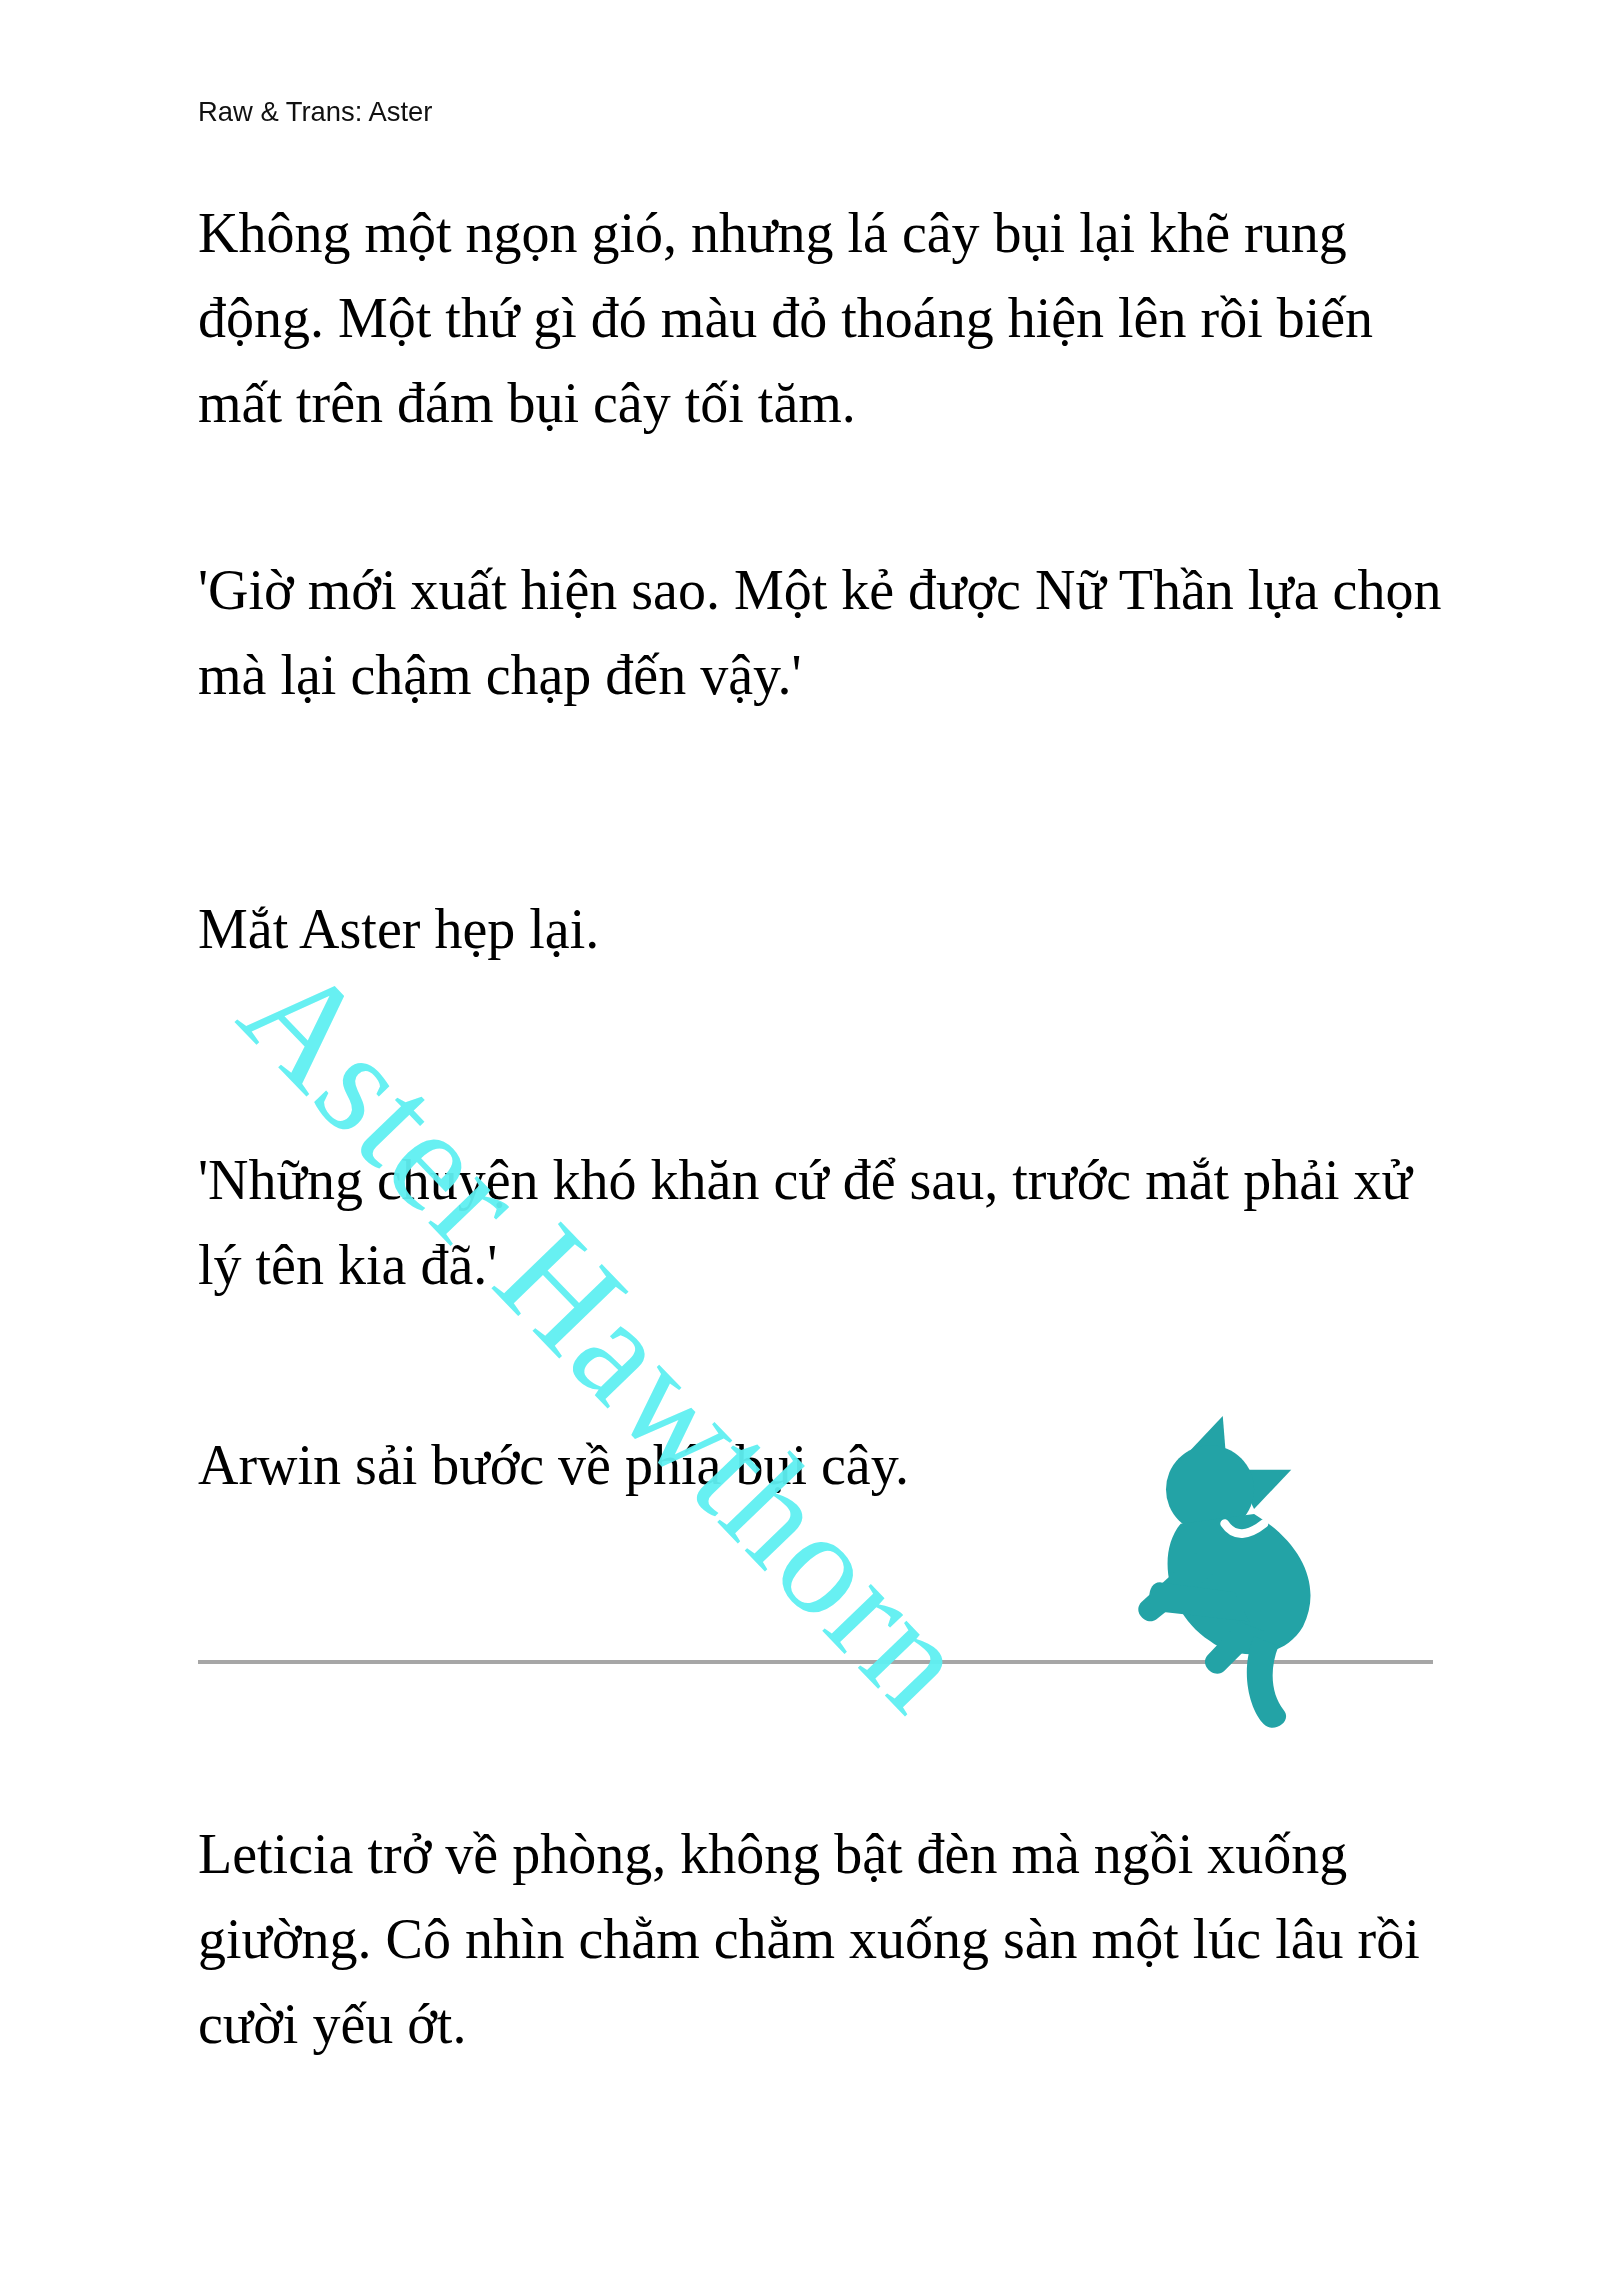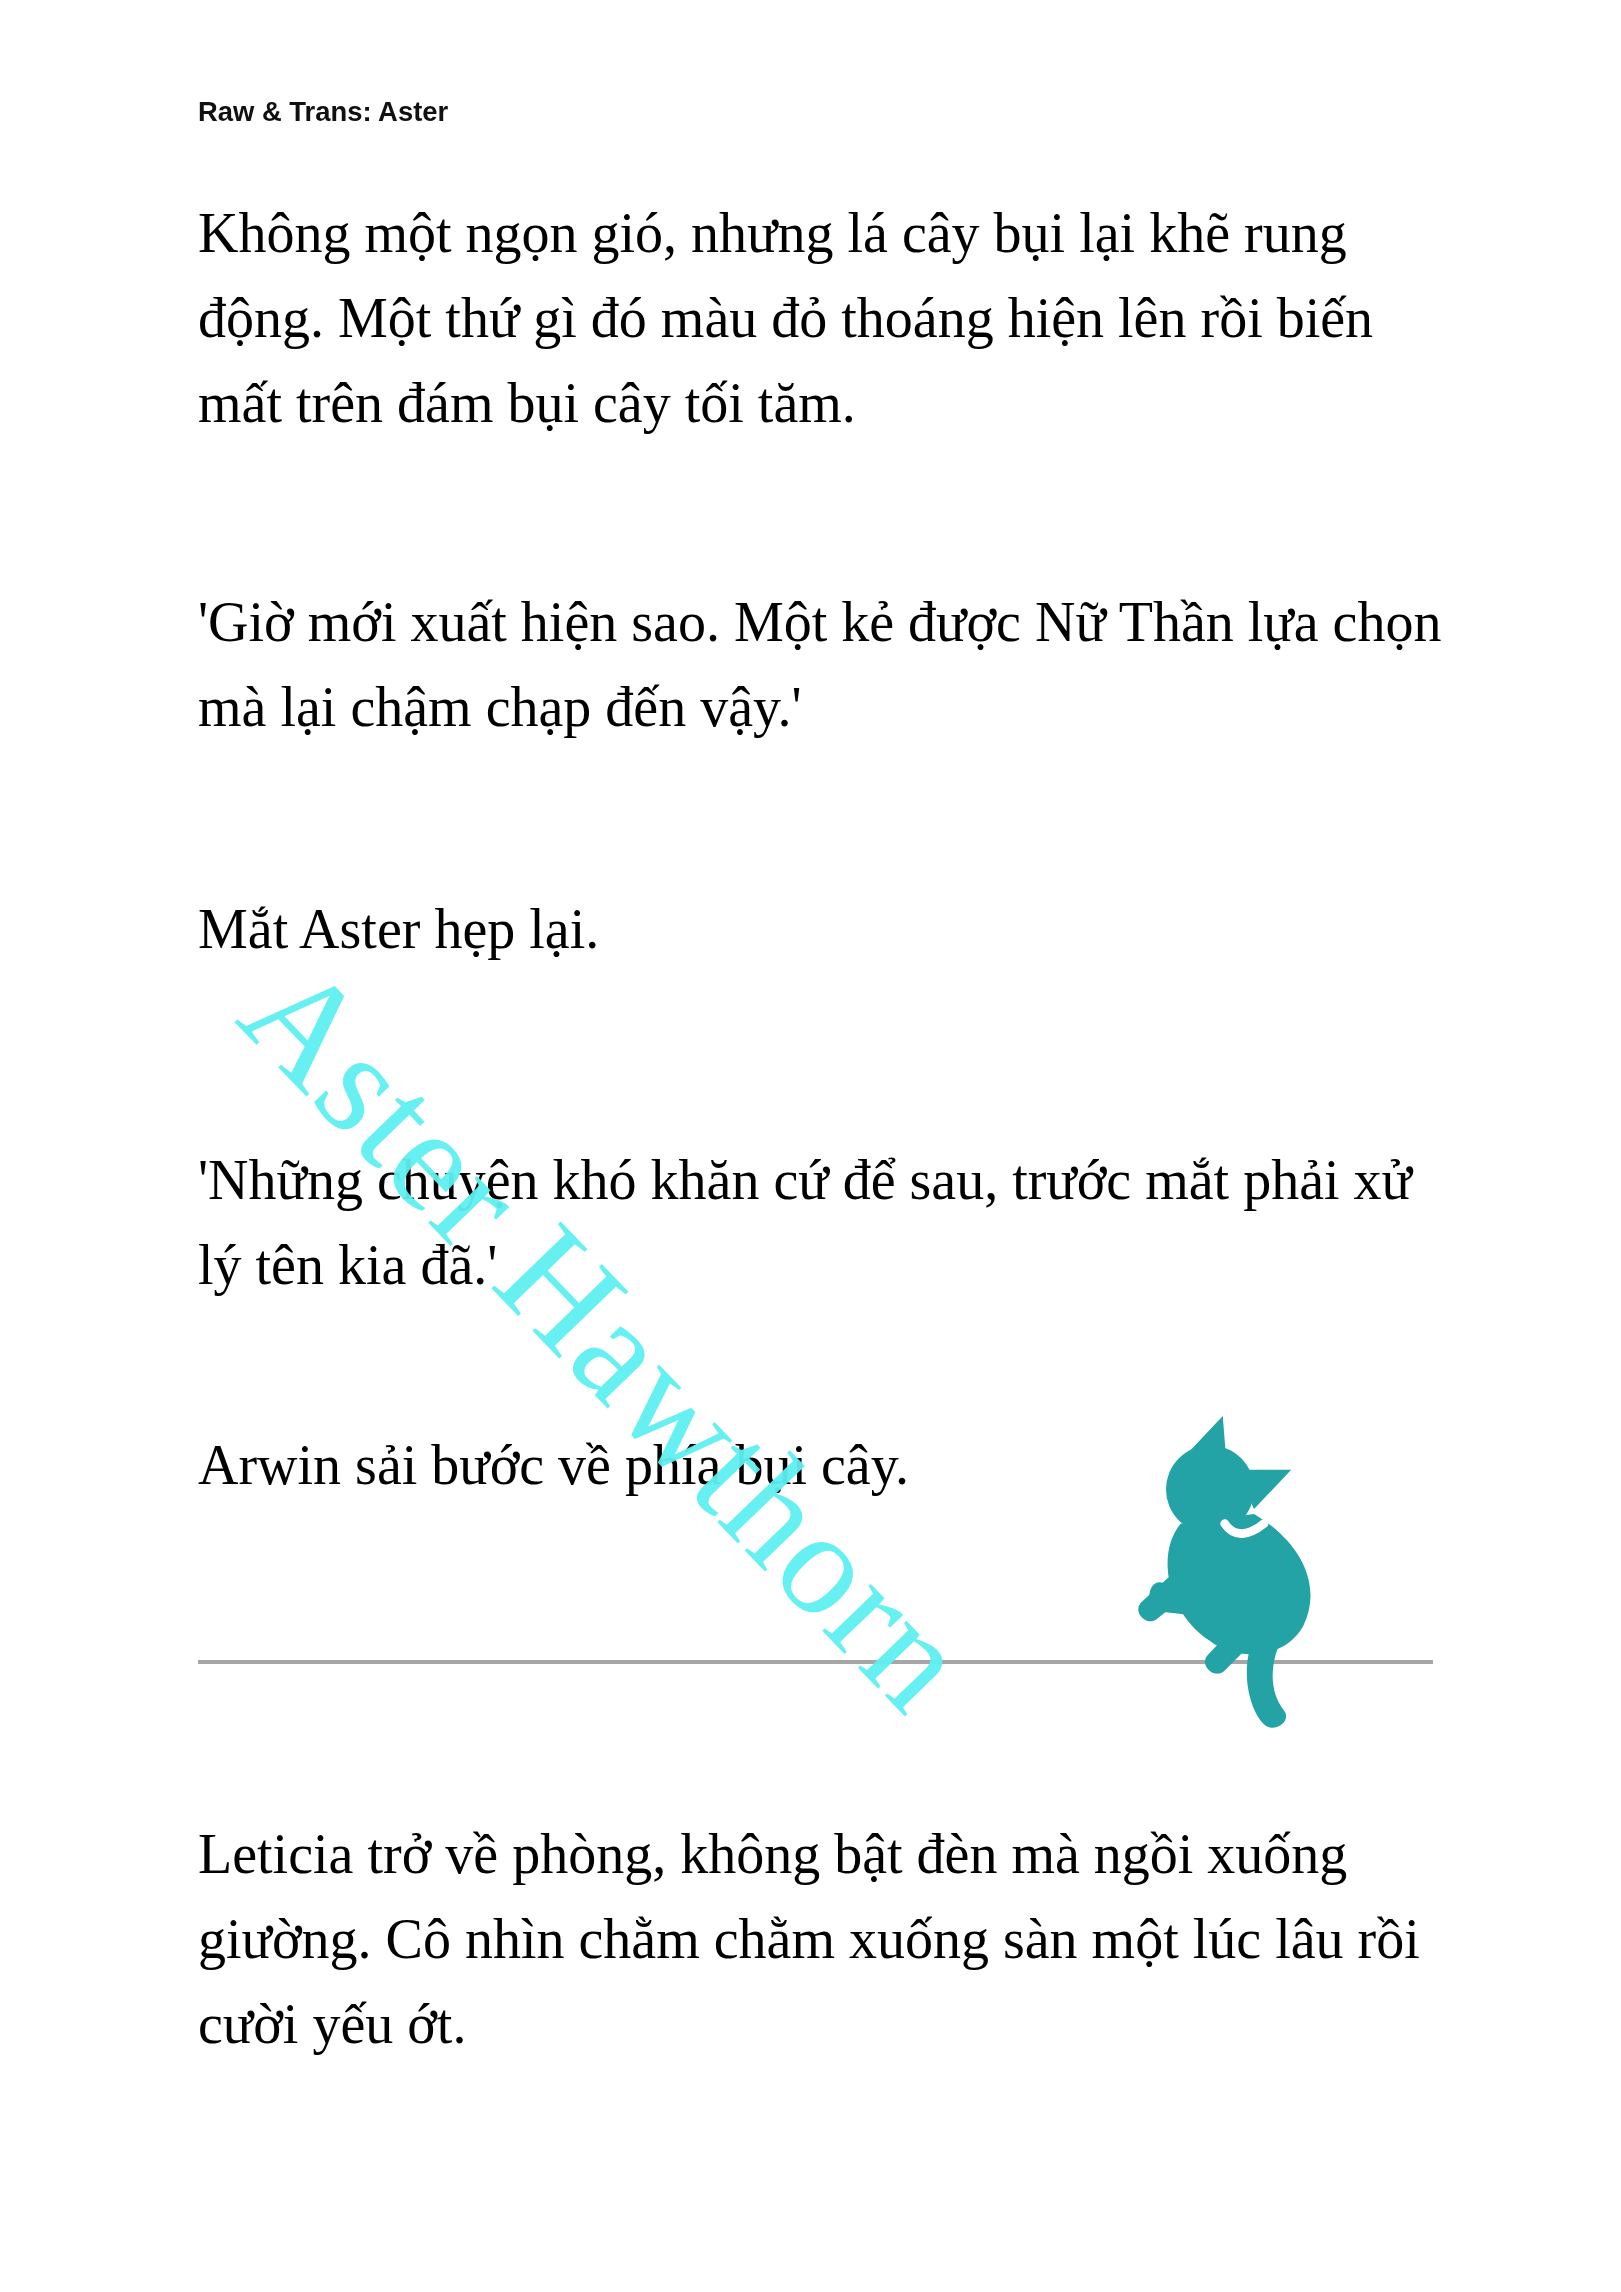--- a/index.html
+++ b/index.html
@@ -1,29 +1,29 @@
 <!DOCTYPE html>
 <html><head>
 <meta charset="utf-8">
 <style>
   html, body { margin: 0; padding: 0; background: #ffffff; }
   body { width: 1621px; height: 2293px; position: relative; overflow: hidden; }
-  .header { position: absolute; left: 198px; top: 96px; font-family: "Liberation Sans", sans-serif; font-size: 27.4px; color: #111; font-weight: bold; }
+  .header { position: absolute; left: 198px; top: 96px; font-family: "Liberation Sans", sans-serif; font-size: 27.4px; color: #111; }
   .para { position: absolute; left: 198px; width: 1245px; font-family: "Liberation Serif", serif; font-size: 56px; line-height: 85px; color: #000; margin: 0; }
   .sep { position: absolute; left: 198px; top: 1660px; width: 1235px; height: 3.9px; background: #a6a6a6; }
   .watermark { position: absolute; left: 245px; top: 1010px; transform-origin: 0 0; transform: rotate(46deg) translate(0,-118px); font-family: "Liberation Serif", serif; font-size: 147px; color: #5ff0f2; white-space: nowrap; opacity: 0.95; letter-spacing: 2px; pointer-events: none; }
   .cat { position: absolute; left: 1117px; top: 1416px; width: 235px; height: 323px; }
 </style>
 </head>
 <body>
 
 <div class="header">Raw &amp; Trans: Aster</div>
 
 <p class="para" style="top:191px;">Không một ngọn gió, nhưng lá cây bụi lại khẽ rung động. Một thứ gì đó màu đỏ thoáng hiện lên rồi biến mất trên đám bụi cây tối tăm.</p>
-<p class="para" style="top:580px;">'Giờ mới xuất hiện sao. Một kẻ được Nữ Thần lựa chọn mà lại chậm chạp đến vậy.'</p>
+<p class="para" style="top:548px;">'Giờ mới xuất hiện sao. Một kẻ được Nữ Thần lựa chọn mà lại chậm chạp đến vậy.'</p>
 <p class="para" style="top:887px;">Mắt Aster hẹp lại.</p>
 <p class="para" style="top:1138px;">'Những chuyện khó khăn cứ để sau, trước mắt phải xử lý tên kia đã.'</p>
 <p class="para" style="top:1423px;">Arwin sải bước về phía bụi cây.</p>
 
 <div class="sep"></div>
 
 <p class="para" style="top:1812px;">Leticia trở về phòng, không bật đèn mà ngồi xuống giường. Cô nhìn chằm chằm xuống sàn một lúc lâu rồi cười yếu ớt.</p>
 
 <div class="watermark">Aster Hawthorn</div>
 

